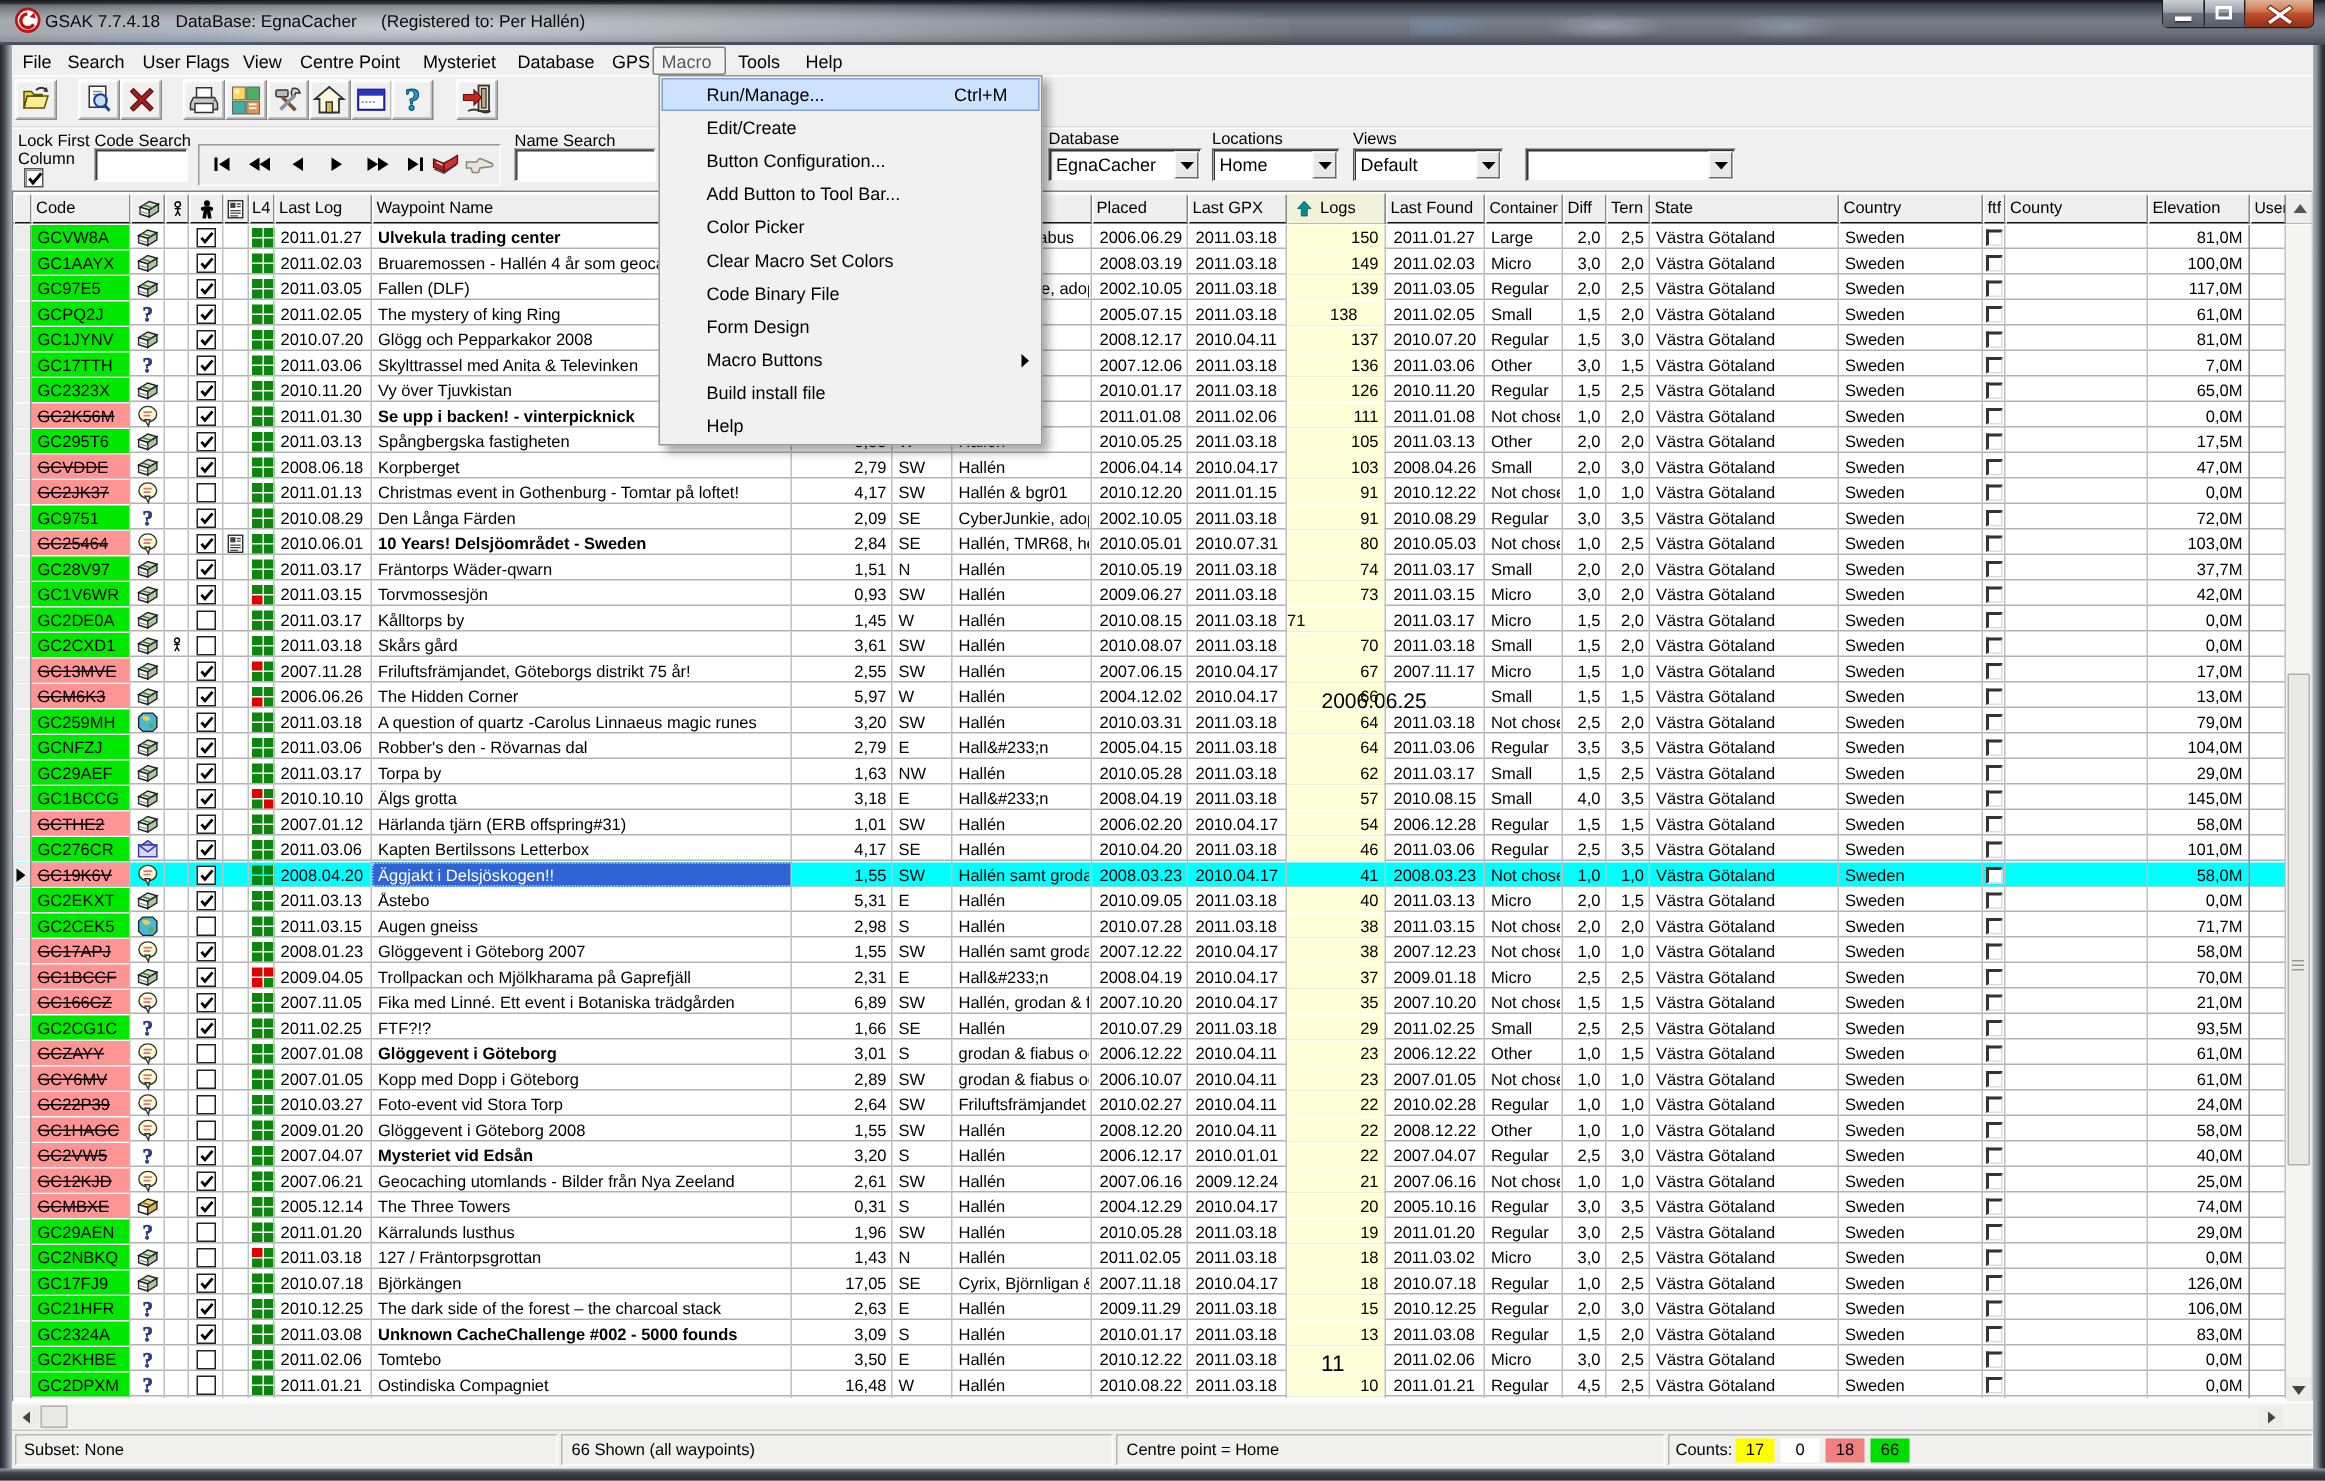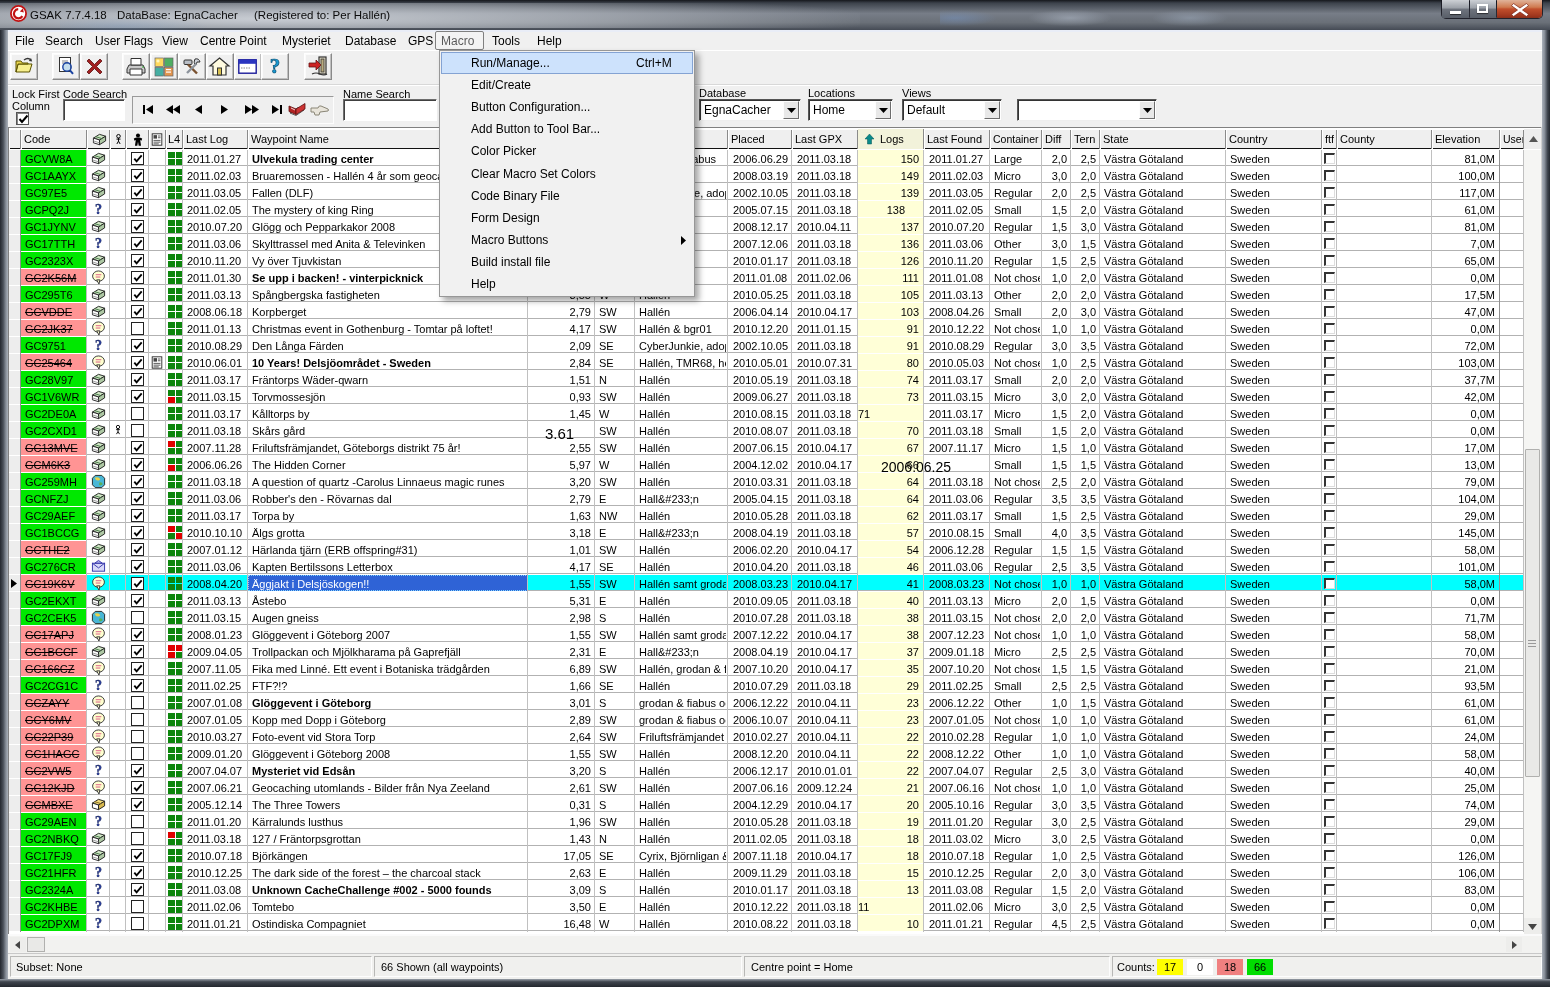--- a/index.html
+++ b/index.html
@@ -858,21 +858,21 @@
 <svg style="left:112px;top:423px" width="12" height="14" viewBox="0 0 16 16">
     <use href="#i-hang"></use>
   </svg>
 <div style="position:absolute;left:131px;top:424px;width:13px;height:13px;background:#fff;border:1.5px solid #222"></div>
 <div style="position:absolute;left:168px;top:424px;width:7px;height:6px;background:#0d860d"></div>
 <div style="position:absolute;left:176px;top:424px;width:7px;height:6px;background:#0d860d"></div>
 <div style="position:absolute;left:168px;top:431px;width:7px;height:6px;background:#0d860d"></div>
 <div style="position:absolute;left:176px;top:431px;width:7px;height:6px;background:#0d860d"></div>
 <div style="position:absolute;left:187px;top:425px;font-size:11px;color:#000;white-space:nowrap">2011.03.18</div>
 <div style="position:absolute;left:252px;top:425px;font-size:11px;color:#000;font-weight:normal;white-space:nowrap;overflow:hidden;width:274px">Skårs gård</div>
-<div style="position:absolute;left:528px;top:425px;width:63px;font-size:15px;color:#000;text-align:center;white-space:nowrap">3,61</div>
+<div style="position:absolute;left:528px;top:425px;width:63px;font-size:11px;color:#000;text-align:right;white-space:nowrap">3,61</div>
 <div style="position:absolute;left:599px;top:425px;font-size:11px;color:#000;white-space:nowrap">SW</div>
 <div style="position:absolute;left:639px;top:425px;font-size:11px;color:#000;white-space:nowrap;overflow:hidden;width:87px">Hallén</div>
 <div style="position:absolute;left:733px;top:425px;font-size:11px;color:#000;white-space:nowrap">2010.08.07</div>
 <div style="position:absolute;left:797px;top:425px;font-size:11px;color:#000;white-space:nowrap">2011.03.18</div>
 <div style="position:absolute;left:858px;top:422px;width:65px;height:16px;background:#ffffd7"></div>
 <div style="position:absolute;left:858px;top:425px;width:61px;font-size:11px;color:#000;text-align:right">70</div>
 <div style="position:absolute;left:929px;top:425px;font-size:11px;color:#000;white-space:nowrap">2011.03.18</div>
 <div style="position:absolute;left:994px;top:425px;font-size:11px;color:#000;white-space:nowrap;overflow:hidden;width:46px">Small</div>
 <div style="position:absolute;left:1042px;top:425px;width:25px;font-size:11px;color:#000;text-align:right">1,5</div>
 <div style="position:absolute;left:1071px;top:425px;width:25px;font-size:11px;color:#000;text-align:right">2,0</div>
@@ -1739,21 +1739,21 @@
 <div style="position:absolute;left:168px;top:907px;width:7px;height:6px;background:#0d860d"></div>
 <div style="position:absolute;left:176px;top:907px;width:7px;height:6px;background:#0d860d"></div>
 <div style="position:absolute;left:187px;top:901px;font-size:11px;color:#000;white-space:nowrap">2011.02.06</div>
 <div style="position:absolute;left:252px;top:901px;font-size:11px;color:#000;font-weight:normal;white-space:nowrap;overflow:hidden;width:274px">Tomtebo</div>
 <div style="position:absolute;left:528px;top:901px;width:63px;font-size:11px;color:#000;text-align:right;white-space:nowrap">3,50</div>
 <div style="position:absolute;left:599px;top:901px;font-size:11px;color:#000;white-space:nowrap">E</div>
 <div style="position:absolute;left:639px;top:901px;font-size:11px;color:#000;white-space:nowrap;overflow:hidden;width:87px">Hallén</div>
 <div style="position:absolute;left:733px;top:901px;font-size:11px;color:#000;white-space:nowrap">2010.12.22</div>
 <div style="position:absolute;left:797px;top:901px;font-size:11px;color:#000;white-space:nowrap">2011.03.18</div>
 <div style="position:absolute;left:858px;top:898px;width:65px;height:16px;background:#ffffd7"></div>
-<div style="position:absolute;left:858px;top:901px;width:61px;font-size:11px;color:#000;text-align:left">11</div>
+<div style="position:absolute;left:858px;top:901px;width:61px;font-size:15px;color:#000;text-align:center">11</div>
 <div style="position:absolute;left:929px;top:901px;font-size:11px;color:#000;white-space:nowrap">2011.02.06</div>
 <div style="position:absolute;left:994px;top:901px;font-size:11px;color:#000;white-space:nowrap;overflow:hidden;width:46px">Micro</div>
 <div style="position:absolute;left:1042px;top:901px;width:25px;font-size:11px;color:#000;text-align:right">3,0</div>
 <div style="position:absolute;left:1071px;top:901px;width:25px;font-size:11px;color:#000;text-align:right">2,5</div>
 <div style="position:absolute;left:1104px;top:901px;font-size:11px;color:#000;white-space:nowrap">Västra Götaland</div>
 <div style="position:absolute;left:1230px;top:901px;font-size:11px;color:#000;white-space:nowrap">Sweden</div>
 <div style="position:absolute;left:1324px;top:901px;width:11px;height:11px;background:#fff;border-top:2px solid #333;border-left:2px solid #333;border-right:1px solid #ddd;border-bottom:1px solid #ddd"></div>
 <div style="position:absolute;left:1432px;top:901px;width:63px;font-size:11px;color:#000;text-align:right;white-space:nowrap">0,0M</div>
 <div style="position:absolute;left:9px;top:915px;width:1515px;height:16px;background:#fff;border-bottom:1px solid #b2b2b2"></div>
 <div style="position:absolute;left:9px;top:915px;width:12px;height:16px;background:#ededed"></div>

